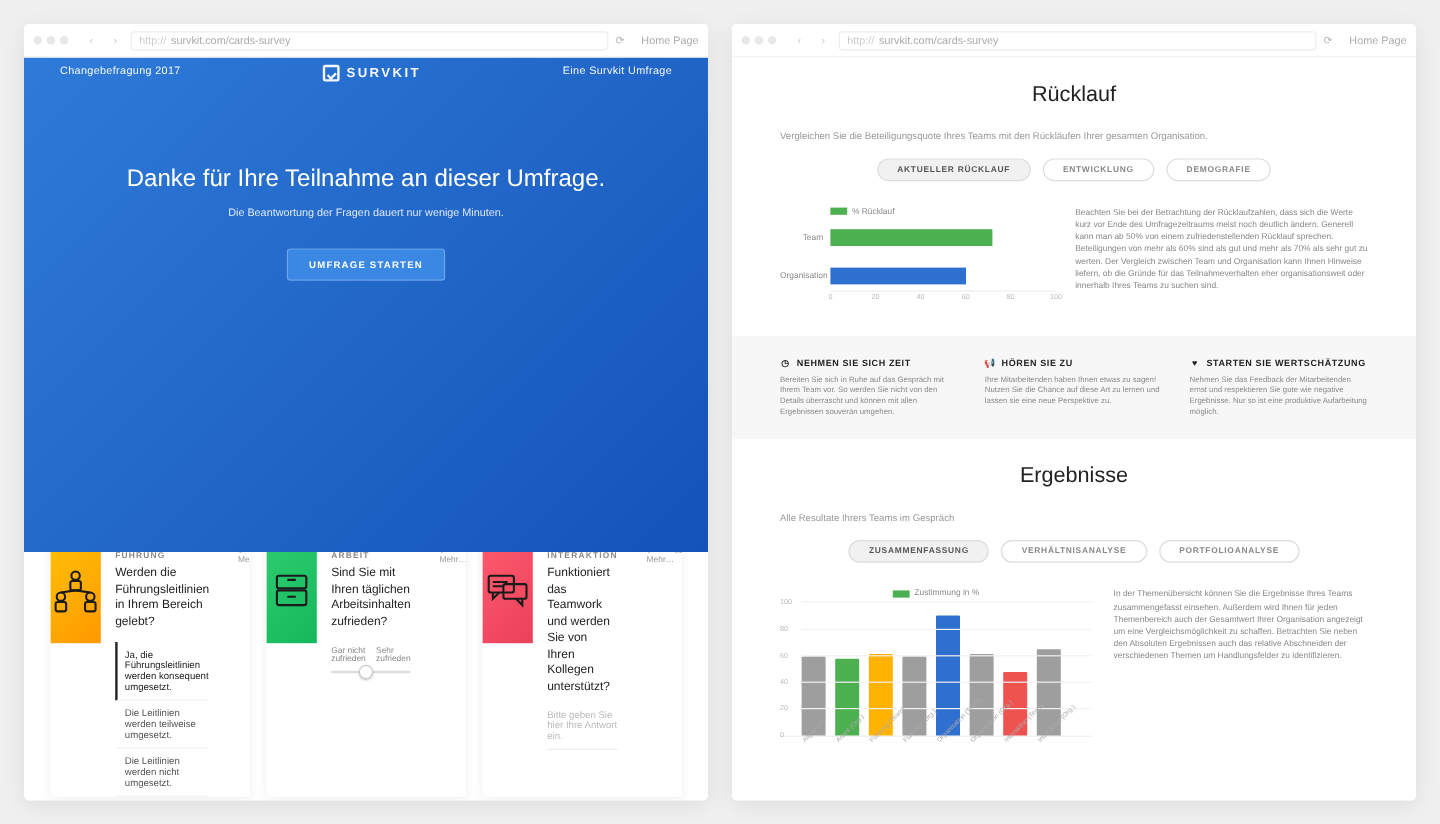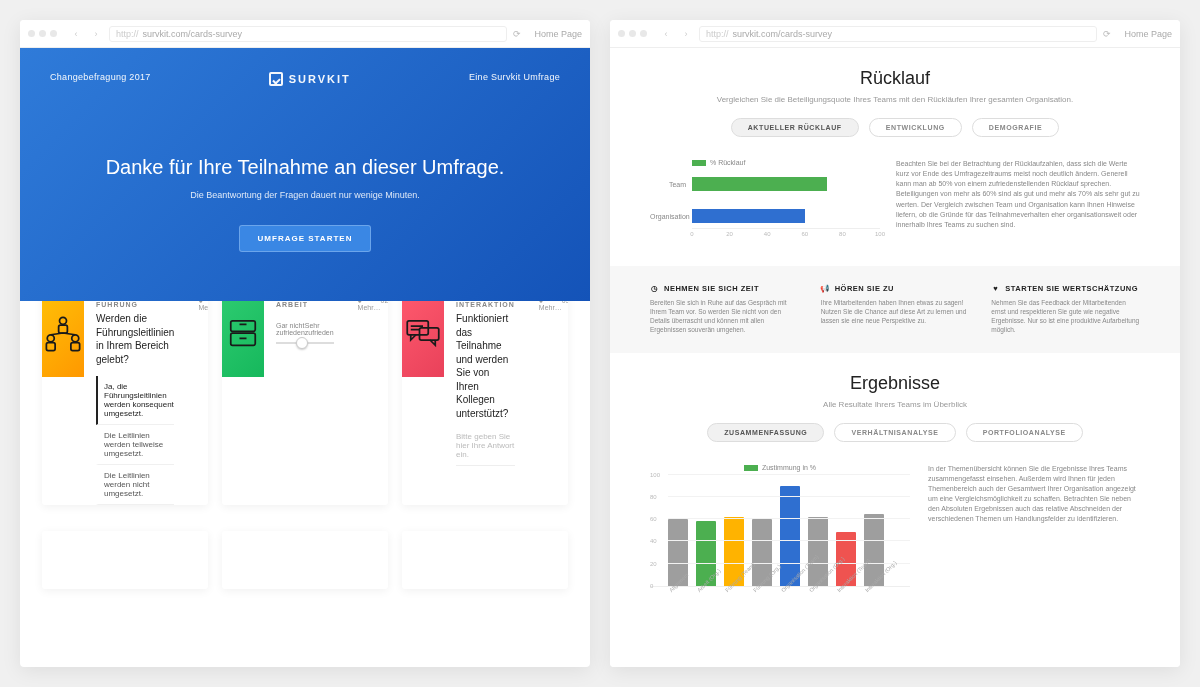--- a/index.html
+++ b/index.html
@@ -41,24 +41,24 @@
   .dot  { width:7px; height:7px; border-radius:50%; background:#e8e8e8; }
   .nav-arrow { width:14px; text-align:center; color:#ccc; }
   .addr { flex:1; display:flex; align-items:center; gap:4px; border:1px solid #eee; border-radius:3px; padding:2px 6px; }
   .addr .proto { color:#ccc; }
   .chrome .home { margin-left:8px; color:#aaa; }
 
   
   .survey-scroll { flex:1; overflow:hidden; position:relative; }
 
   .hero {
-    height: 253px;
+    height: 412px;
     background: linear-gradient(135deg,#2f7bd9 0%, #1453b8 100%);
     color:#fff;
-    padding: 24px 30px 0;
+    padding: 6px 30px 0;
     position:relative;
   }
   .hero-top { display:flex; justify-content:space-between; font-size:9px; letter-spacing:.3px; opacity:.95; }
   .brand    { display:flex; align-items:center; gap:6px; font-weight:600; letter-spacing:2px; font-size:11px; }
   .brand .logo {
     width:14px; height:14px; border:2px solid #fff; border-radius:2px; position:relative;
   }
   .brand .logo::after{
     content:""; position:absolute; left:2px; top:4px; width:5px; height:3px;
     border-left:2px solid #fff; border-bottom:2px solid #fff; transform:rotate(-45deg);
@@ -116,21 +116,21 @@
   .card-foot { padding:8px 12px 10px; display:flex; justify-content:space-between; font-size:7px; color:#999; }
 
   .cards-grid.second { margin-top:4px; }
   .cards-grid.second .card-head { height:58px; }
 
   
   .dash-scroll { flex:1; overflow:hidden; background:#fff; }
 
   .section { padding: 20px 40px 24px; }
   .section h2 { text-align:center; font-size:18px; font-weight:400; color:#222; }
-  .section .sub { text-align:center; font-size:8px; color:#999; margin-top:6px; }
+  .section .sub { font-size:8px; color:#999; margin-top:20px; }
 
   .pills { display:flex; justify-content:center; gap:10px; margin-top:14px; }
   .pill  {
     font-size:7px; letter-spacing:.6px; color:#888;
     border:1px solid #ddd; padding:5px 16px; border-radius:14px;
     font-weight:600; background:#fff;
   }
   .pill.active { background:#f1f1f1; color:#555; }
 
   
@@ -234,20 +234,21 @@
         <div class="card-head c-green">
           <svg viewBox="0 0 48 48">
             <rect x="10" y="10" width="28" height="12" rx="2"></rect>
               <rect x="10" y="24" width="28" height="14" rx="2"></rect>
             <line x1="20" y1="14" x2="28" y2="14"></line>
               <line x1="20" y1="30" x2="28" y2="30"></line>
           </svg>
         </div>
         <div class="card-body">
           <div class="cat">ARBEIT</div>
+          <div class="q">Sind Sie mit Ihren täglichen Arbeitsinhalten zufrieden?</div>
           <div class="slider-row">
             <span>Gar nicht zufrieden</span>
             <span>Sehr zufrieden</span>
           </div>
           <div class="slider-track">
             <div class="slider-thumb"></div>
           </div>
         </div>
         <div class="card-foot">
           <span>● Mehr…</span>
@@ -261,21 +262,21 @@
             <rect x="6" y="10" width="24" height="16" rx="2"></rect>
               <path d="M10 26 l0 6 l6 -6"></path>
             <rect x="20" y="18" width="22" height="14" rx="2"></rect>
               <path d="M38 32 l0 6 l-6 -6"></path>
             <line x1="10" y1="16" x2="24" y2="16"></line>
               <line x1="10" y1="20" x2="20" y2="20"></line>
           </svg>
         </div>
         <div class="card-body">
           <div class="cat">INTERAKTION</div>
-          <div class="q">Funktioniert das Teilnahme und werden Sie von Ihren Kollegen unterstützt?</div>
+          <div class="q">Funktioniert das Teamwork und werden Sie von Ihren Kollegen unterstützt?</div>
           <div class="free-input">Bitte geben Sie hier Ihre Antwort ein.</div>
         </div>
         <div class="card-foot">
           <span>● Mehr…</span>
           <span>03/06</span>
         </div>
       </div>
     </div>
 
     <div class="cards-grid second">
@@ -374,21 +375,21 @@
         <div class="tip-title">
             <span class="tip-icon">♥</span>
             <span>STARTEN SIE WERTSCHÄTZUNG</span>
           </div>
         <div class="tip-body">Nehmen Sie das Feedback der Mitarbeitenden ernst und respektieren Sie gute wie negative Ergebnisse. Nur so ist eine produktive Aufarbeitung möglich.</div>
       </div>
     </div>
 
     <div class="section">
       <h2>Ergebnisse</h2>
-      <div class="sub">Alle Resultate Ihrers Teams im Überblick</div>
+      <div class="sub">Alle Resultate Ihrers Teams im Gespräch</div>
       <div class="pills">
         <button class="pill active">ZUSAMMENFASSUNG</button>
         <button class="pill">VERHÄLTNISANALYSE</button>
         <button class="pill">PORTFOLIOANALYSE</button>
       </div>
 
       <div class="vbar-wrap">
         <div class="vbar-chart">
           <div class="vlegend">Zustimmung in %</div>
           <div class="vbar-area" id="vbar-area">

